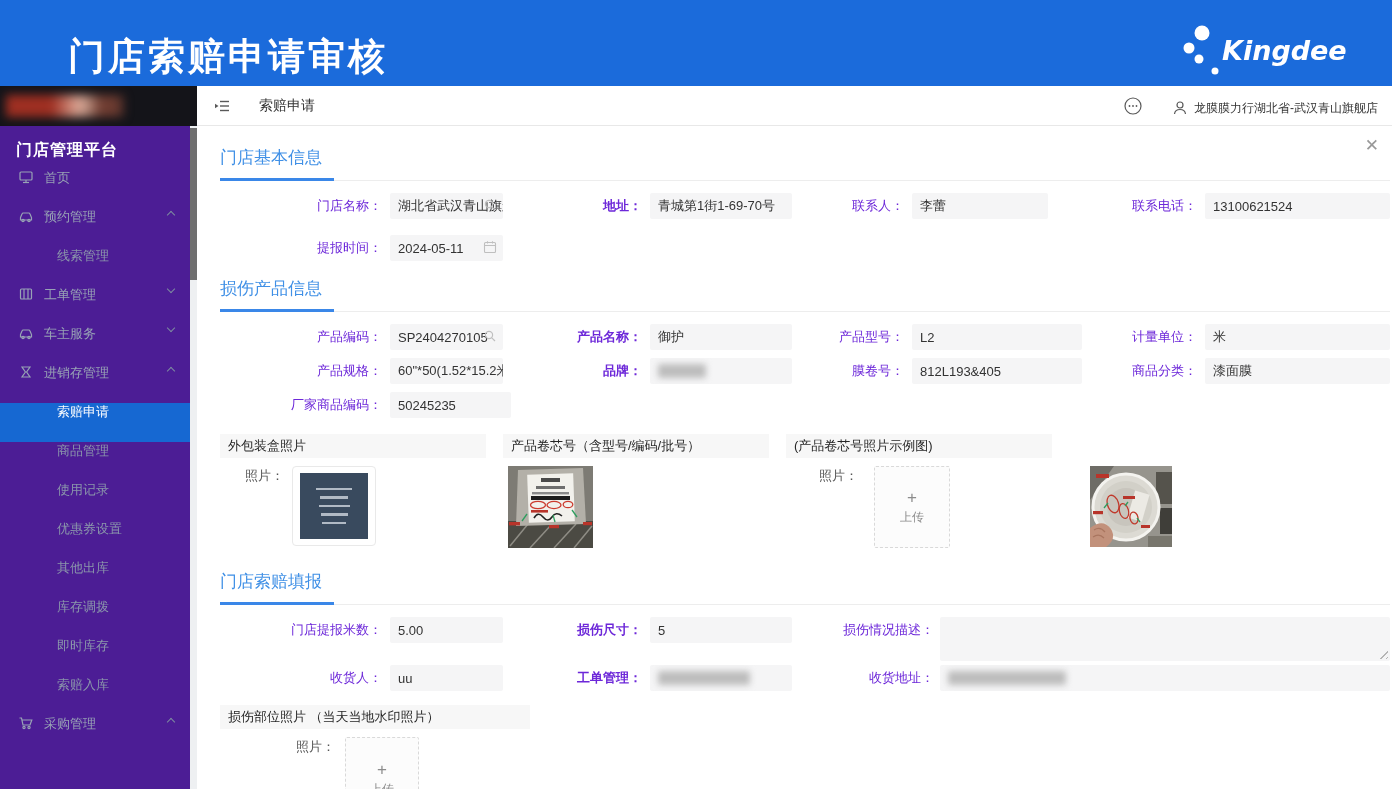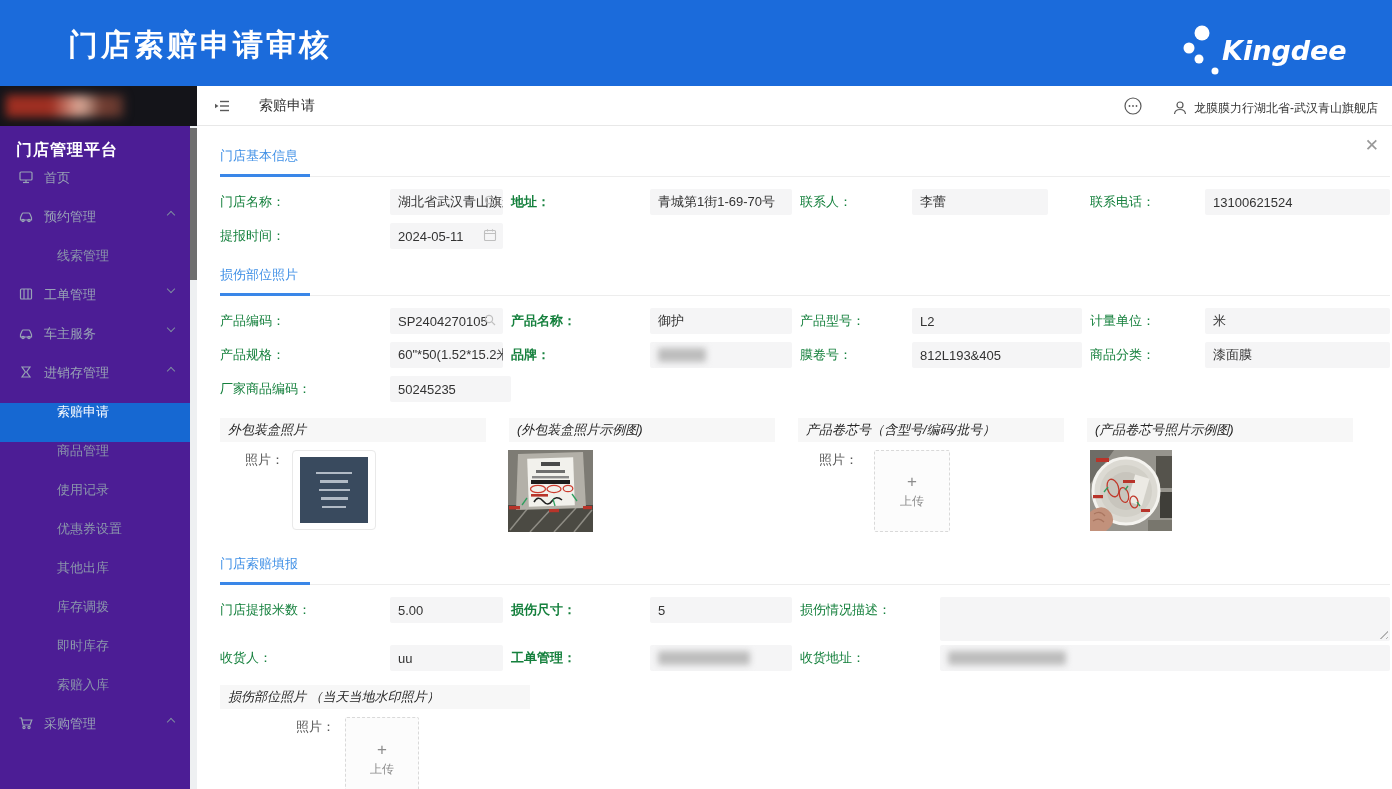--- a/index.html
+++ b/index.html
@@ -1,22 +1,22 @@
 <!DOCTYPE html>
 <html><head>
 <meta charset="utf-8">
 <style>
   * { margin:0; padding:0; box-sizing:border-box; }
   html,body { width:1392px; height:789px; overflow:hidden; background:#fff;
     font-family:"Liberation Sans", sans-serif; }
 
   
   .banner { height:86px; background:#1b6bdb; position:relative; }
-  .banner-title { position:absolute; left:68px; bottom:20px; color:#fff;
-    font-family:"DejaVu Serif", serif; font-weight:bold; font-size:30px; letter-spacing:3px; }
+  .banner-title { position:absolute; left:68px; bottom:4px; color:#fff;
+    font-family:"DejaVu Serif", serif; font-weight:bold; font-size:37px; letter-spacing:3px; }
   .brand { position:absolute; right:40px; top:20px; }
   .brand text { font-family:"DejaVu Sans", sans-serif; font-weight:bold; font-style:italic; }
 
   
   .app { display:flex; height:703px; }
 
   .sidebar { width:190px; background:#4c1d95; flex-shrink:0; overflow:hidden; }
   .logo-strip { height:40px; background:#141419; position:relative; overflow:hidden; }
   .logo-blob { position:absolute; left:6px; top:9px; width:118px; height:22px; filter:blur(5px);
     background:
@@ -46,43 +46,43 @@
   .crumb { margin-left:27px; font-size:14px; color:#333; }
   .topbar-right { margin-left:auto; display:flex; align-items:flex-end; gap:28px; }
   .user { display:flex; align-items:center; gap:6px; font-size:12px; color:#333; }
 
   
   .panel { flex:1; position:relative; padding-left:23px; overflow:hidden; }
   .close-x { position:absolute; top:11px; right:13px; color:#999; font-size:17px;
     line-height:1; cursor:pointer; }
 
   .sec { margin-top:20px; margin-right:2px; border-bottom:1px solid #ededed; }
-  .sec .t { display:inline-block; color:#4090e6; font-size:13px;
+  .sec .t { display:inline-block; color:#4090e6; font-size:17px;
     padding:0 12px 9px 0; border-bottom:3px solid #3a87e8; margin-bottom:-1px; }
 
   .row { display:flex; margin-top:12px; margin-right:2px; align-items:flex-start; }
   .cell { display:flex; align-items:flex-start; }
-  .lbl { font-size:13px; color:#15803d; text-align:left; flex-shrink:0; line-height:26px; }
+  .lbl { font-size:13px; color:#6d28d9; text-align:right; flex-shrink:0; line-height:26px; }
   .inp { background:#f5f5f6; border-radius:2px; height:26px; padding:0 8px; font-size:13px;
     color:#333; display:flex; align-items:center; position:relative; white-space:nowrap;
     overflow:hidden; }
   .inp .tail { position:absolute; right:6px; top:5px; }
   .c1 { width:291px; } .c1 .lbl { width:170px; padding-right:8px; } .c1 .inp { width:113px; }
   .c2 { width:289px; } .c2 .lbl { width:139px; padding-right:8px;font-weight:bold; } .c2 .inp { width:142px; }
   .c3 { width:290px; } .c3 .lbl { width:112px; padding-right:8px; } .c3 .inp { width:150px; }
   .c4 { flex:1; } .c4 .lbl { width:115px; padding-right:8px; } .c4 .inp { flex:1; }
   .cw { flex:1; } .cw .lbl { width:140px; padding-right:6px; } .cw .inp { flex:1; }
   .ta { flex:1; height:44px; background:#f5f5f6; border-radius:2px; position:relative; }
   .ta::after { content:""; position:absolute; right:2px; bottom:2px; width:9px; height:9px;
     background:repeating-linear-gradient(135deg, rgba(0,0,0,0) 0 3px, #b5b5b5 3px 4px);
     clip-path:polygon(100% 0, 100% 100%, 0 100%); }
 
   .blurv { height:14px; border-radius:2px; filter:blur(3px); background:#bdbdbd; }
 
-  .ph-row { display:flex; margin-top:16px; gap:23px;font-style:italic; }
+  .ph-row { display:flex; margin-top:16px; gap:17px; }
   .ph { width:266px; height:24px; background:#f7f7f7; font-size:13px; color:#262626;
     line-height:24px; padding-left:8px; white-space:nowrap; overflow:hidden; flex-shrink:0; }
   .ph.wide { width:310px; }
 
   .photos { display:flex; margin-top:8px; align-items:flex-start; }
   .pl { font-size:13px; color:#555; text-align:right; line-height:20px; padding-right:8px; }
   .thumb-card { width:84px; height:80px; border:1px solid #e9e9e9; border-radius:4px;
     background:#fff; padding:6px 7px; cursor:pointer; }
   .thumb-inner { width:100%; height:100%; background:#394a5e; display:flex;
     flex-direction:column; justify-content:center; gap:6px; align-items:center; }
@@ -257,37 +257,37 @@
             <span>李蕾</span>
           </div>
         </div>
         <div class="cell c4">
           <span class="lbl">联系电话：</span>
           <div class="inp">
             <span>13100621524</span>
           </div>
         </div>
       </div>
-      <div class="row" style="margin-top:8px">
+      <div class="row" style="margin-top:16px">
         <div class="cell c1">
           <span class="lbl">提报时间：</span>
           <div class="inp">
             <span>2024-05-11</span>
             <svg class="tail" width="14" height="14" viewBox="0 0 14 14" fill="none" stroke="#bfbfbf" stroke-width="1.1">
                 <rect x="1.5" y="2.5" width="11" height="10" rx="1"></rect>
                 <line x1="1.5" y1="5.5" x2="12.5" y2="5.5"></line>
                 <line x1="4.5" y1="1.2" x2="4.5" y2="3.5"></line>
                 <line x1="9.5" y1="1.2" x2="9.5" y2="3.5"></line>
               </svg>
           </div>
         </div>
       </div>
 
       <div class="sec" style="margin-top:16px">
-        <span class="t">损伤部位照片</span>
+        <span class="t">损伤产品信息</span>
       </div>
       <div class="row">
         <div class="cell c1">
           <span class="lbl">产品编码：</span>
           <div class="inp">
             <span>SP2404270105</span>
             <svg class="tail" width="14" height="14" viewBox="0 0 14 14" fill="none" stroke="#bfbfbf" stroke-width="1.2">
                 <circle cx="6" cy="6" r="3.6"></circle>
                 <line x1="8.8" y1="8.8" x2="12" y2="12"></line>
               </svg>
@@ -342,21 +342,20 @@
         <div class="cell c1">
           <span class="lbl">厂家商品编码：</span>
           <div class="inp" style="width:155px">
             <span>50245235</span>
           </div>
         </div>
       </div>
 
       <div class="ph-row">
         <div class="ph">外包装盒照片</div>
-        <div class="ph">(外包装盒照片示例图)</div>
         <div class="ph">产品卷芯号（含型号/编码/批号）</div>
         <div class="ph">(产品卷芯号照片示例图)</div>
       </div>
 
       <div class="photos">
         <div class="cell" style="width:288px">
           <span class="pl" style="width:72px">照片：</span>
           <div class="thumb-card">
             <div class="thumb-inner">
               <i style="width:36px"></i>

